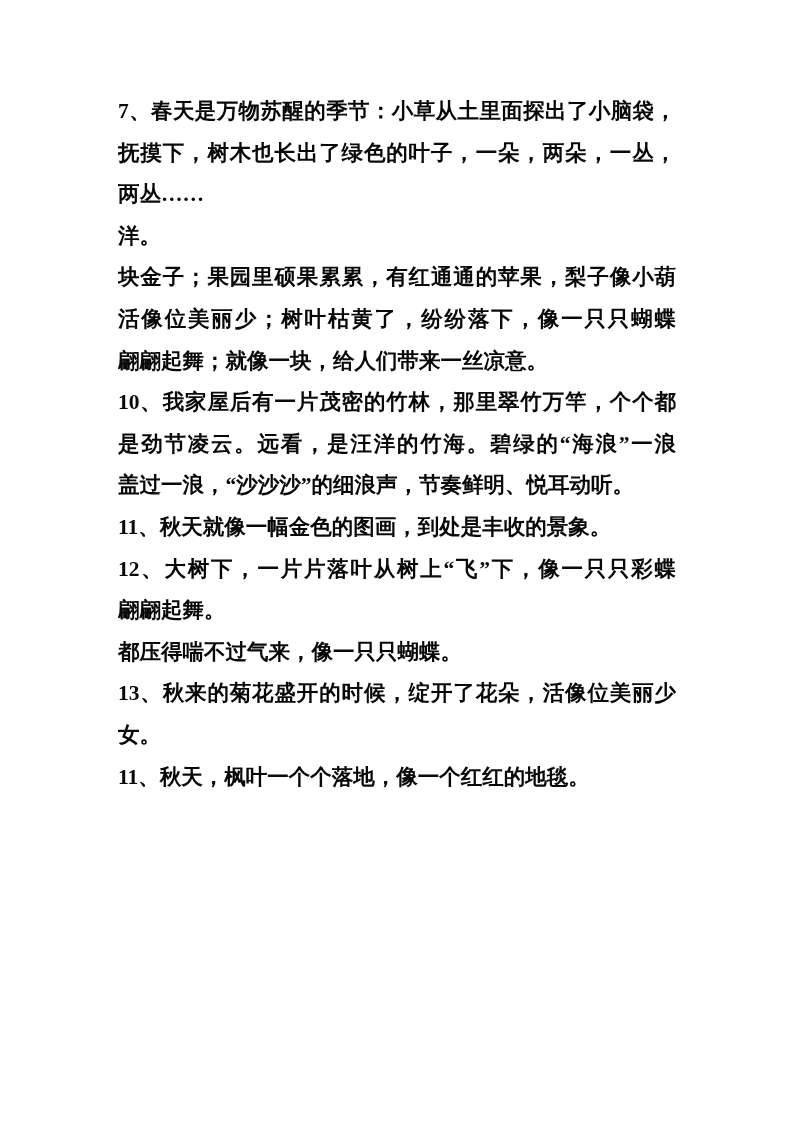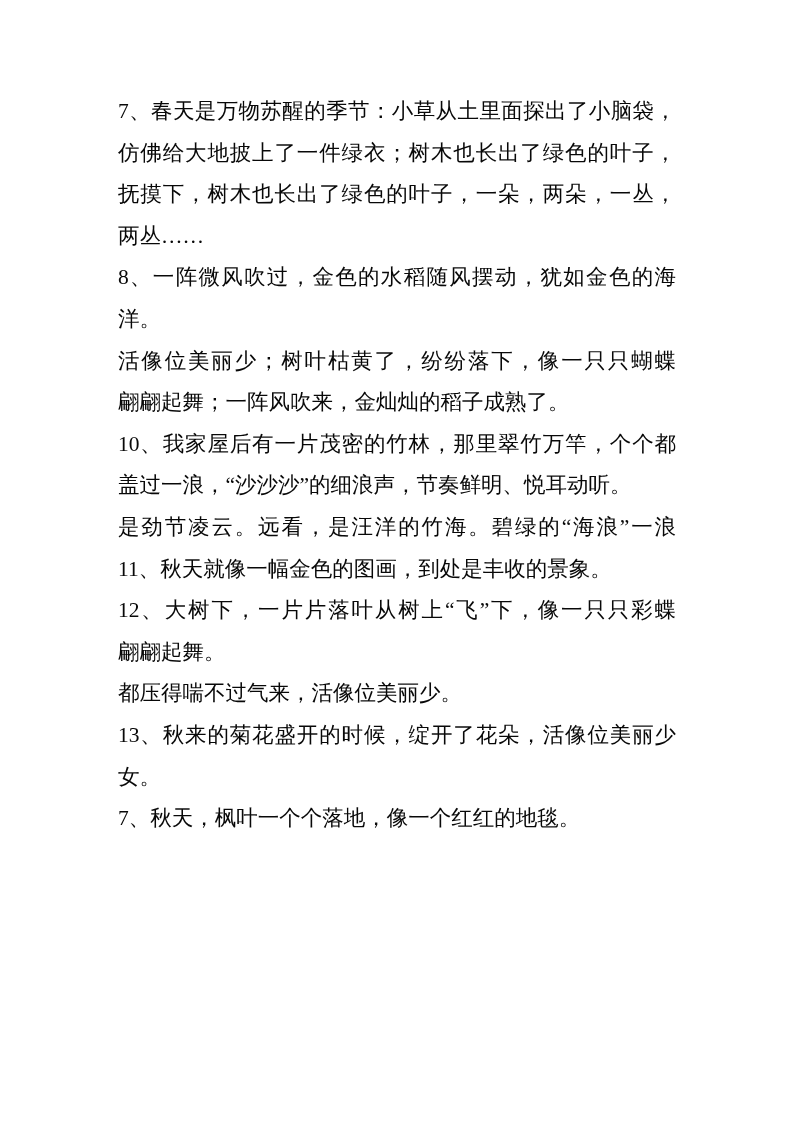--- a/index.html
+++ b/index.html
@@ -20,21 +20,21 @@
     width: 793px;
     height: 1122px;
     background: #ffffff;
   }
   .text-block {
     position: absolute;
     left: 118px;
     top: 91px;
     width: 558px;
     color: #080808;
-    font-weight: 400;
+    font-weight: 700;
     font-size: 21.5px;
   }
   p.para {
     margin: 0;
     padding: 0;
   }
   .line {
     display: block;
     height: 41.6px;
     line-height: 41.6px;
@@ -50,57 +50,56 @@
   }
 </style>
 </head>
 <body>
 
 <div class="page">
   <div class="text-block">
 
     <p class="para">
       <span class="line">7、春天是万物苏醒的季节：小草从土里面探出了小脑袋，</span>
-      <span class="line">仿佛给大地披上了一件绿衣；树木也长出了绿色的叶子，</span>
       <span class="line">抚摸下，树木也长出了绿色的叶子，一朵，两朵，一丛，</span>
       <span class="line last">两丛……</span>
     </p>
 
     <p class="para">
-      <span class="line">8、一阵微风吹过，金色的水稻随风摆动，犹如金色的海</span>
       <span class="line last">洋。</span>
     </p>
 
     <p class="para">
+      <span class="line">块金子；果园里硕果累累，有红通通的苹果，梨子像小葫</span>
       <span class="line">活像位美丽少；树叶枯黄了，纷纷落下，像一只只蝴蝶</span>
-      <span class="line last">翩翩起舞；一阵风吹来，金灿灿的稻子成熟了。</span>
+      <span class="line last">翩翩起舞；就像一块，给人们带来一丝凉意。</span>
     </p>
 
     <p class="para">
       <span class="line">10、我家屋后有一片茂密的竹林，那里翠竹万竿，个个都</span>
+      <span class="line">是劲节凌云。远看，是汪洋的竹海。碧绿的“海浪”一浪</span>
       <span class="line last">盖过一浪，“沙沙沙”的细浪声，节奏鲜明、悦耳动听。</span>
-      <span class="line">是劲节凌云。远看，是汪洋的竹海。碧绿的“海浪”一浪</span>
     </p>
 
     <p class="para">
       <span class="line last">11、秋天就像一幅金色的图画，到处是丰收的景象。</span>
     </p>
 
     <p class="para">
       <span class="line">12、大树下，一片片落叶从树上“飞”下，像一只只彩蝶</span>
       <span class="line last">翩翩起舞。</span>
     </p>
 
     <p class="para">
-      <span class="line last">都压得喘不过气来，活像位美丽少。</span>
+      <span class="line last">都压得喘不过气来，像一只只蝴蝶。</span>
     </p>
 
     <p class="para">
       <span class="line">13、秋来的菊花盛开的时候，绽开了花朵，活像位美丽少</span>
       <span class="line last">女。</span>
     </p>
 
     <p class="para">
-      <span class="line last">7、秋天，枫叶一个个落地，像一个红红的地毯。</span>
+      <span class="line last">11、秋天，枫叶一个个落地，像一个红红的地毯。</span>
     </p>
 
   </div>
 </div>
 
 </body></html>

